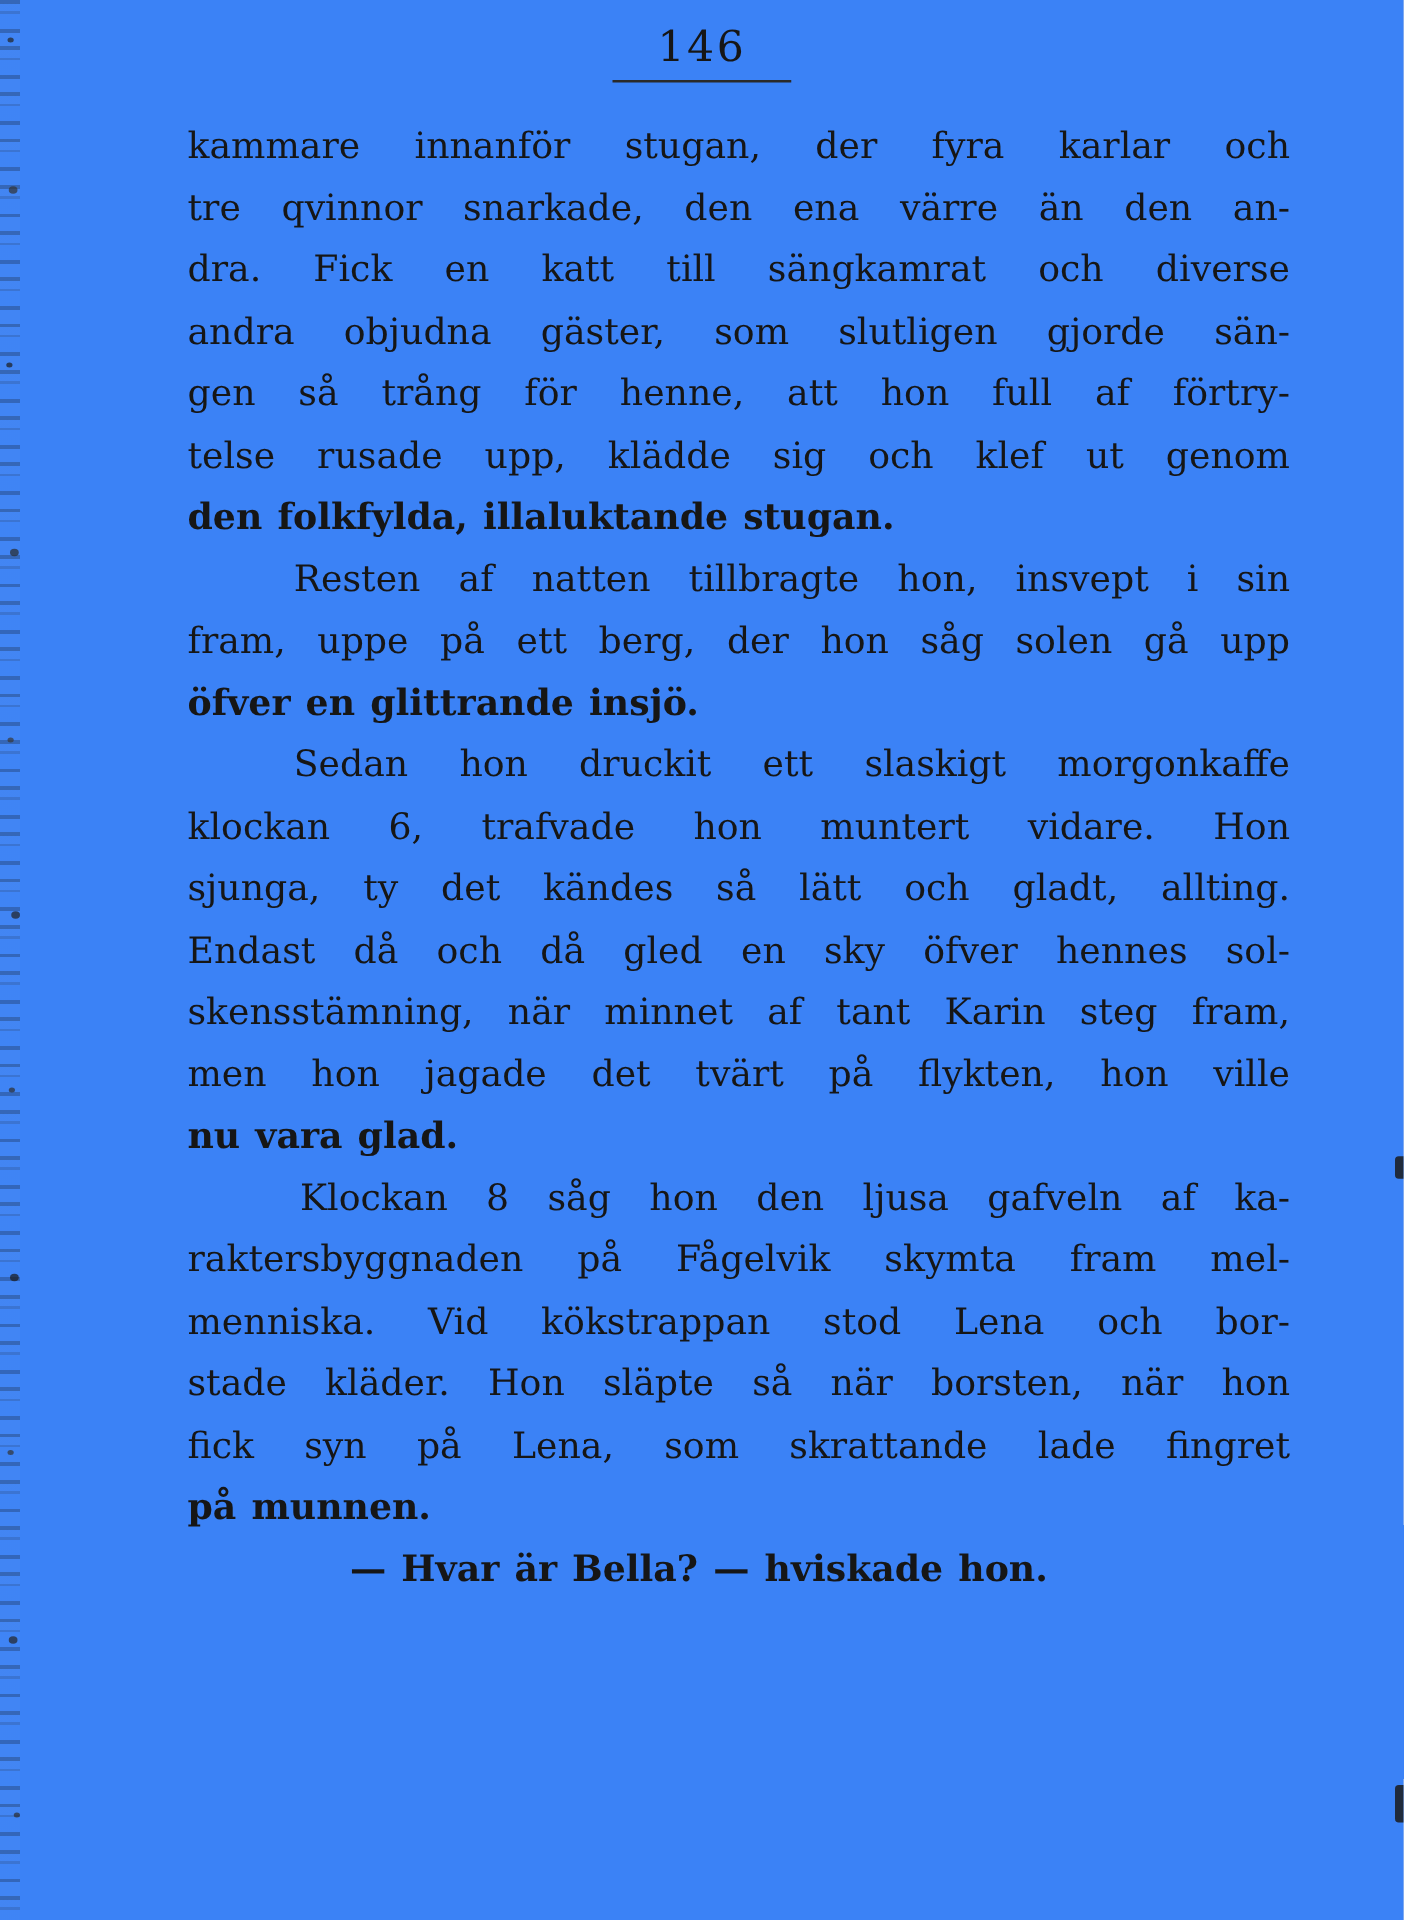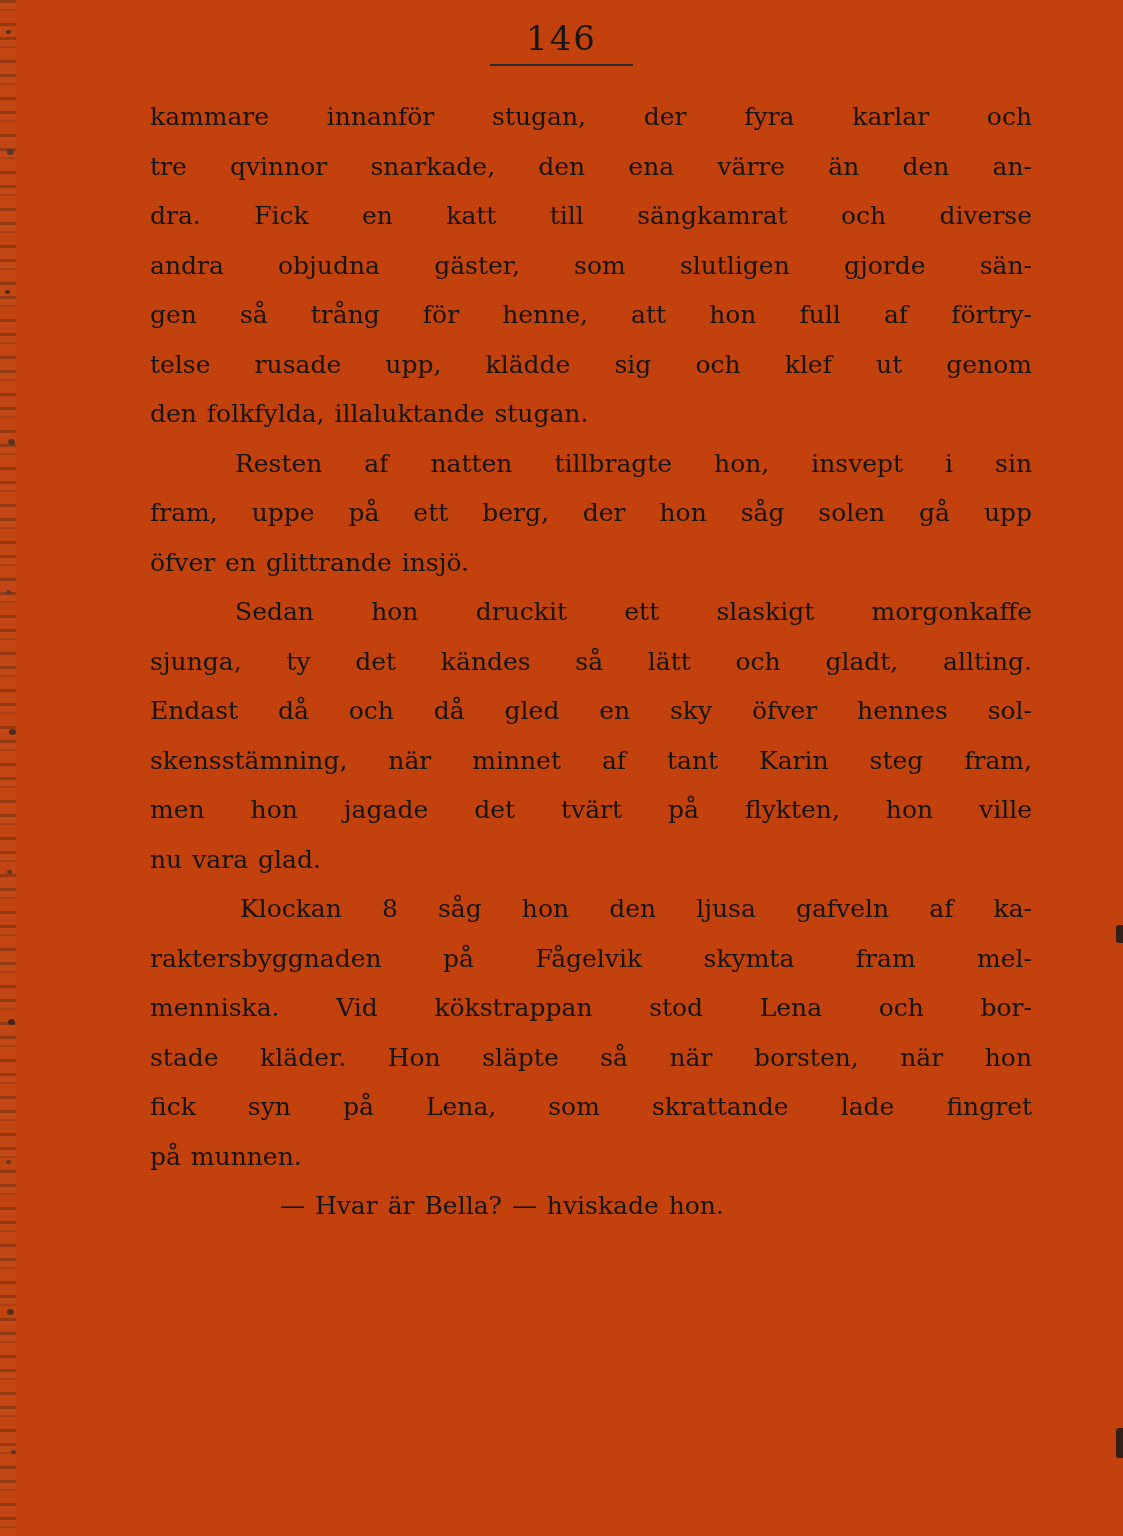--- a/index.html
+++ b/index.html
@@ -5,21 +5,21 @@
   html, body {
     margin: 0;
     padding: 0;
     background: #e8e8e4;
   }
   .page {
     position: relative;
     width: 1123px;
     height: 1536px;
     margin: 0 auto;
-    background: #c2410c;
+    background: #3b82f6;
     overflow: hidden;
     font-family: "DejaVu Serif", "Liberation Serif", serif;
     color: #161616;
   }
   
   .edge-band {
     position: absolute;
     left: 0; top: 0; bottom: 0;
     width: 16px;
     background:
@@ -82,30 +82,31 @@
   }
 
   .text-block {
     position: absolute;
     top: 92px;
     left: 150px;
     width: 882px;
   }
   .para { margin: 0; }
   .line {
-    font-size: 25px;
+    font-size: 29px;
     line-height: 49.5px;
     text-align: justify;
     text-align-last: justify;
     word-spacing: 2px;
     white-space: normal;
   }
   .line.last {
     text-align: left;
     text-align-last: left;
+    font-weight: bold;
   }
 </style>
 </head>
 <body>
 
 <div class="page">
   <div class="edge-band"></div>
   <div class="edge-speck"></div>
   <div class="right-mark m1"></div>
   <div class="right-mark m2"></div>
@@ -124,20 +125,21 @@
         <div class="line">telse rusade upp, klädde sig och klef ut genom</div>
         <div class="line last">den folkfylda, illaluktande stugan.</div>
       </div>
       <div class="para">
         <div class="line" style="text-indent: 85px;">Resten af natten tillbragte hon, insvept i sin</div>
         <div class="line">fram, uppe på ett berg, der hon såg solen gå upp</div>
         <div class="line last">öfver en glittrande insjö.</div>
       </div>
       <div class="para">
         <div class="line" style="text-indent: 85px;">Sedan hon druckit ett slaskigt morgonkaffe</div>
+        <div class="line">klockan 6, trafvade hon muntert vidare.  Hon</div>
         <div class="line">sjunga, ty det kändes så lätt och gladt, allting.</div>
         <div class="line">Endast då och då gled en sky öfver hennes sol-</div>
         <div class="line">skensstämning, när minnet af tant Karin steg fram,</div>
         <div class="line">men hon jagade det tvärt på flykten, hon ville</div>
         <div class="line last">nu vara glad.</div>
       </div>
       <div class="para">
         <div class="line" style="text-indent: 90px;">Klockan 8 såg hon den ljusa gafveln af ka-</div>
         <div class="line">raktersbyggnaden på Fågelvik skymta fram mel-</div>
         <div class="line">menniska.  Vid kökstrappan stod Lena och bor-</div>

